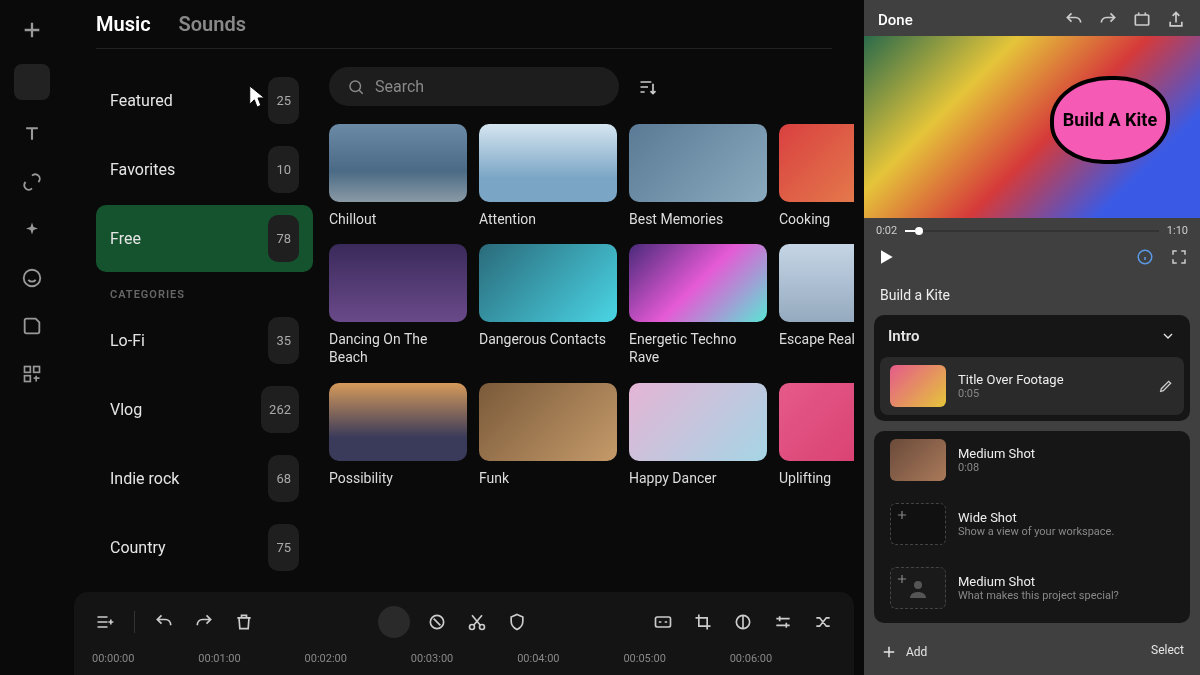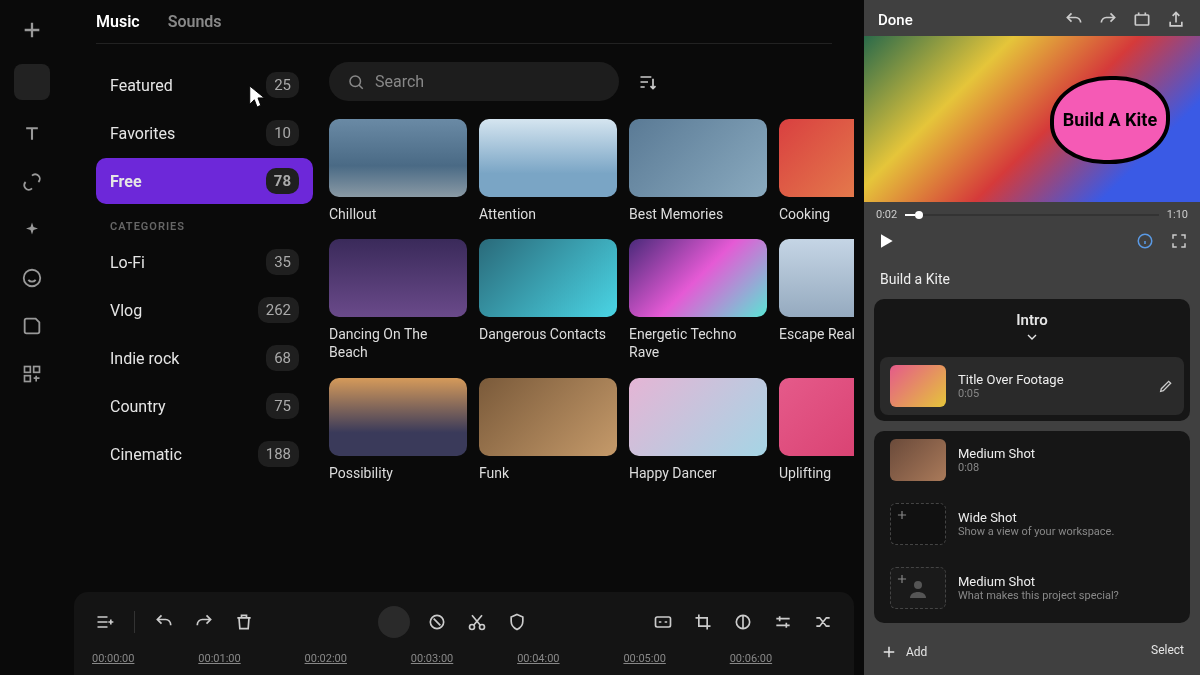--- a/index.html
+++ b/index.html
@@ -2,28 +2,28 @@
 <html><head>
 <meta charset="utf-8">
 <style>
 * { margin:0; padding:0; box-sizing:border-box; font-family:-apple-system,BlinkMacSystemFont,'Segoe UI',Roboto,sans-serif; }
 body { background:#0a0a0a; color:#e5e5e5; width:1200px; height:675px; overflow:hidden; display:flex; }
 .left-rail { width:64px; background:#0a0a0a; padding:16px 0; display:flex; flex-direction:column; align-items:center; gap:20px; }
 .left-rail .ico { width:28px; height:28px; display:flex; align-items:center; justify-content:center; color:#999; cursor:pointer; }
 .left-rail .ico.active { background:#222; border-radius:8px; padding:18px; color:#fff; }
 .main { flex:1; display:flex; flex-direction:column; min-width:0; }
 .tabs { display:flex; gap:28px; padding:12px 32px 4px; align-items:center; }
-.tab { font-size:16px; font-weight:600; color:#888; cursor:pointer; padding-bottom:8px; }
+.tab { font-size:20px; font-weight:600; color:#888; cursor:pointer; padding-bottom:8px; }
 .tab.active { color:#fff; }
 .hr { height:1px; background:#222; margin:0 32px 10px; }
 .content-row { display:flex; flex:1; min-height:0; }
 .sidebar { width:265px; padding:8px 16px 8px 32px; overflow:hidden; }
 .sb-item { display:flex; justify-content:space-between; align-items:center; padding:10px 14px; border-radius:10px; cursor:pointer; font-size:16px; margin-bottom:2px; }
-.sb-item.active { background:#6d28d9; font-weight:700;gap:48px; }
-.sb-item .cnt { color:#aaa; font-size:15px; background:#1f1f1f; padding:4px 8px; border-radius:10px; }
+.sb-item.active { background:#14532d; font-weight:400;gap:48px; }
+.sb-item .cnt { color:#aaa; font-size:13px; background:#1f1f1f; padding:16px 8px; border-radius:10px; }
 .sb-header { font-size:11px; letter-spacing:1px; color:#666; padding:14px 14px 6px; font-weight:600; }
 .browser { flex:1; padding:8px 10px 0 0; display:flex; flex-direction:column; min-width:0; }
 .search-row { display:flex; align-items:center; gap:16px; margin-bottom:18px; }
 .search { flex:0 0 290px; background:#1d1d1d; border-radius:22px; padding:10px 18px; display:flex; align-items:center; gap:10px; color:#888; font-size:16px; }
 .grid { display:grid; grid-template-columns:repeat(4,138px); gap:16px 12px; overflow:hidden; }
 .card { cursor:pointer; }
 .thumb { width:138px; height:78px; border-radius:10px; background:linear-gradient(135deg,#3a5a7a,#7a9ac0); position:relative; overflow:hidden; }
 .thumb.t1{background:linear-gradient(180deg,#6a8aa5 0%,#4a6a85 60%,#8a9aa5 100%);}
 .thumb.t2{background:linear-gradient(180deg,#d5e5f0 0%,#7aa5c5 70%);}
 .thumb.t3{background:linear-gradient(135deg,#5a7a95,#8aaabf);}
@@ -37,39 +37,39 @@
 .thumb.t11{background:linear-gradient(135deg,#e5b5d5,#a5d5e5);}
 .thumb.t12{background:linear-gradient(135deg,#e55a8a,#d53a6a);}
 .card-label { font-size:14px; color:#ddd; margin-top:8px; line-height:1.3; }
 .bottom-bar { background:#141414; border-radius:14px 14px 0 0; margin:6px 10px 0; padding:8px 14px 0; }
 .tool-row { display:flex; align-items:center; gap:12px; padding:6px 4px 10px; }
 .tool-row .grp { display:flex; gap:14px; align-items:center; }
 .tool-row .sep { width:1px; height:22px; background:#333; margin:0 2px; }
 .tool-ico { width:26px; height:26px; display:flex; align-items:center; justify-content:center; color:#ccc; cursor:pointer; }
 .tool-ico.active { background:#2a2a2a; border-radius:50%; padding:16px; }
 .spacer { flex:1; }
-.timeline { display:flex; gap:0; padding:4px 4px 10px; font-size:11px; color:#888;text-decoration:underline; }
+.timeline { display:flex; gap:0; padding:4px 4px 10px; font-size:11px; color:#888; }
 .timeline span { flex:1; }
 .right-panel { width:336px; background:#404040; display:flex; flex-direction:column; }
 .rp-top { display:flex; align-items:center; justify-content:space-between; padding:10px 14px 6px; }
 .done { font-size:15px; color:#fff; font-weight:500; }
 .rp-icons { display:flex; gap:14px; color:#ccc; }
 .rp-icons span { cursor:pointer; }
 .preview { height:188px; background:linear-gradient(135deg,#2a6a4a 0%,#e5c53a 30%,#d53a3a 55%,#3a5ae5 80%); position:relative; }
 .preview .bubble { position:absolute; right:30px; top:40px; width:120px; height:88px; background:#f55ab5; border:4px solid #000; border-radius:50% 45% 50% 45%; display:flex; align-items:center; justify-content:center; font-weight:700; font-size:18px; text-align:center; color:#000; line-height:1.1; }
 .playbar { display:flex; align-items:center; padding:6px 12px; font-size:11px; color:#ccc; gap:8px; }
 .track { flex:1; height:2px; background:#333; position:relative; }
 .track .prog { position:absolute; left:0; width:4%; height:100%; background:#fff; }
 .track .knob { position:absolute; left:4%; top:-3px; width:8px; height:8px; border-radius:50%; background:#fff; }
 .play-row { display:flex; align-items:center; padding:4px 12px 10px; }
 .play-btn { color:#fff; cursor:pointer; }
 .play-row .rgt { margin-left:auto; display:flex; gap:16px; color:#5a9ae5; }
 .proj-title { padding:10px 16px 8px; font-size:14px; color:#eee; }
 .section { margin:4px 10px 6px; background:#161616; border-radius:10px; }
-.sec-head { display:flex; justify-content:space-between; align-items:center; padding:12px 14px; font-weight:600; font-size:15px; cursor:pointer;flex-direction:column; }
+.sec-head { display:flex; justify-content:space-between; align-items:center; padding:12px 14px; font-weight:600; font-size:15px; cursor:pointer; }
 .clip { display:flex; align-items:center; gap:12px; padding:8px 10px; margin:0 6px 6px; border-radius:8px; }
 .clip.hl { background:#2a2a2a; }
 .clip-thumb { width:56px; height:42px; border-radius:6px; background:linear-gradient(135deg,#6a4a3a,#aa7a5a); flex-shrink:0; position:relative; display:flex; align-items:center; justify-content:center; }
 .clip-thumb.add { background:#111; border:1px dashed #444; }
 .clip-info { flex:1; min-width:0; }
 .clip-name { font-size:13px; color:#eee; }
 .clip-sub { font-size:11px; color:#888; }
 .clip-edit { color:#ccc; cursor:pointer; }
 .rp-footer { margin-top:auto; display:flex; justify-content:space-between; padding:14px 16px; font-size:12px; }
 .rp-footer .add { display:flex; gap:8px; align-items:center; cursor:pointer; }

